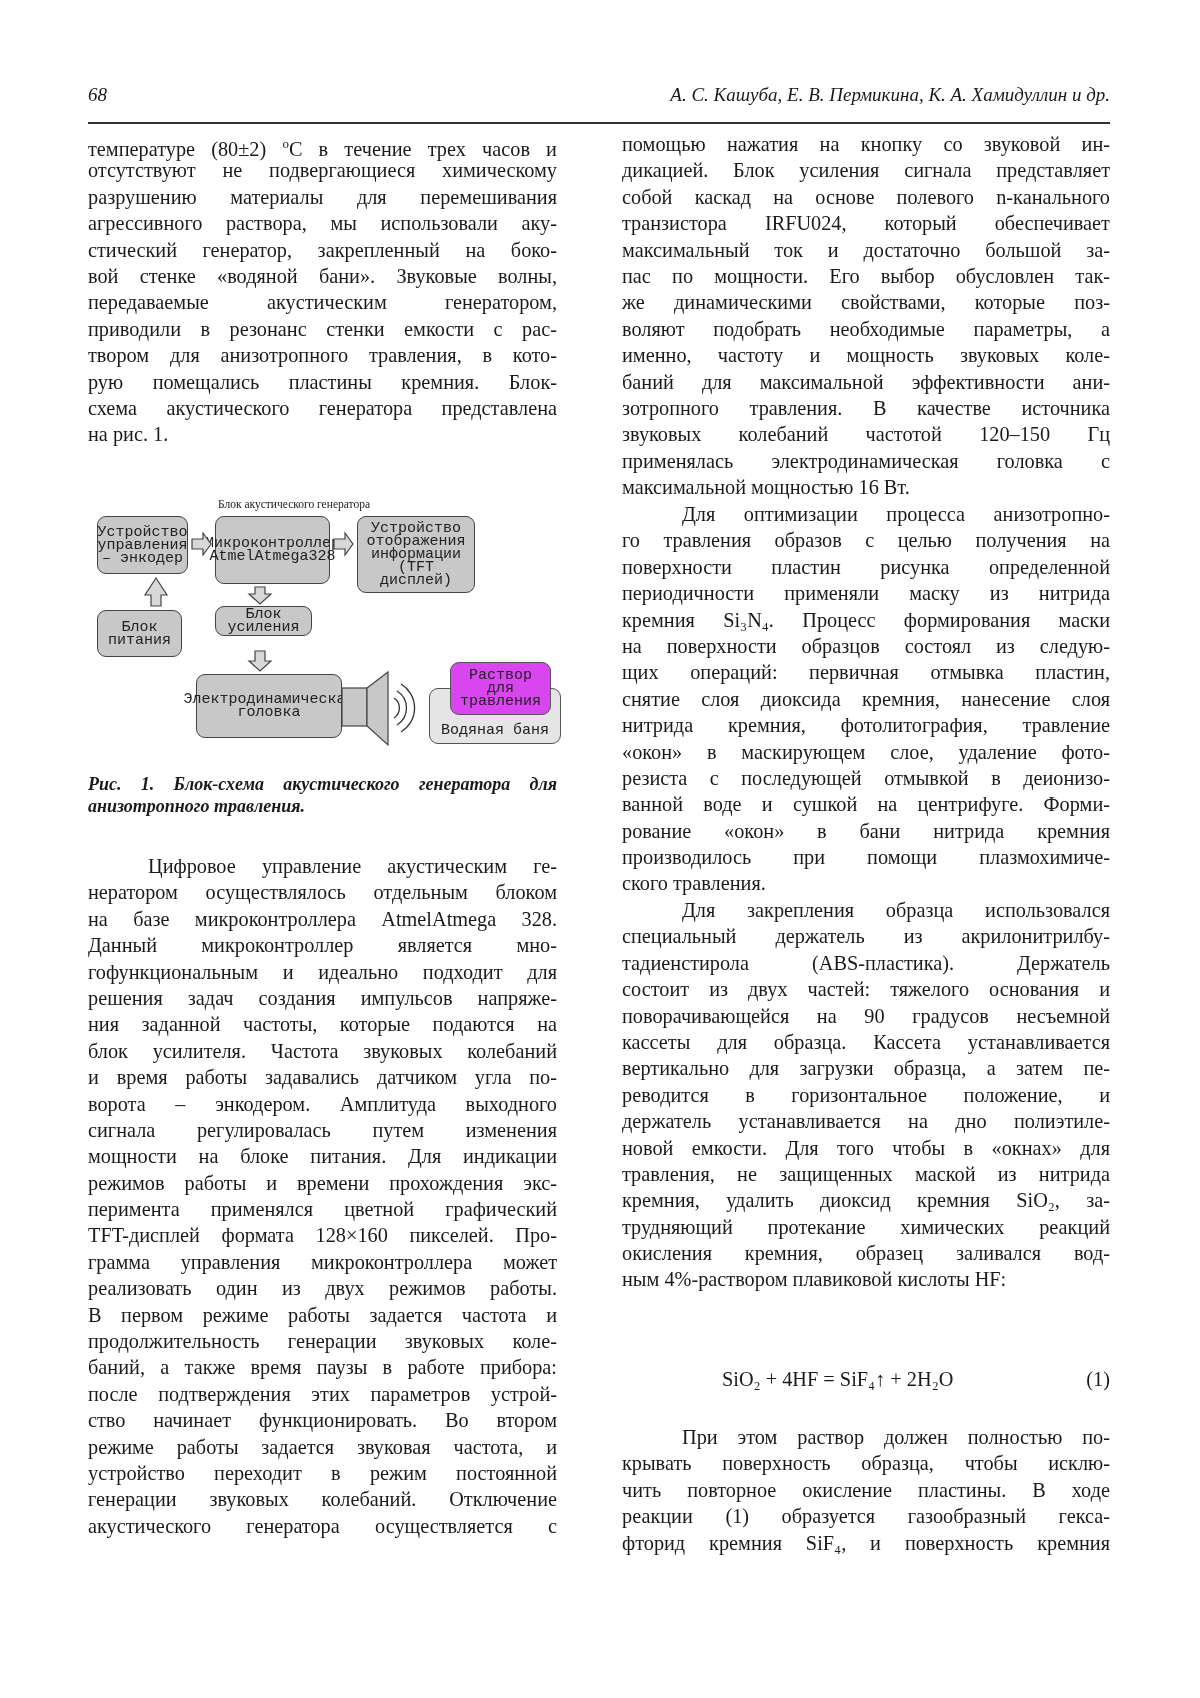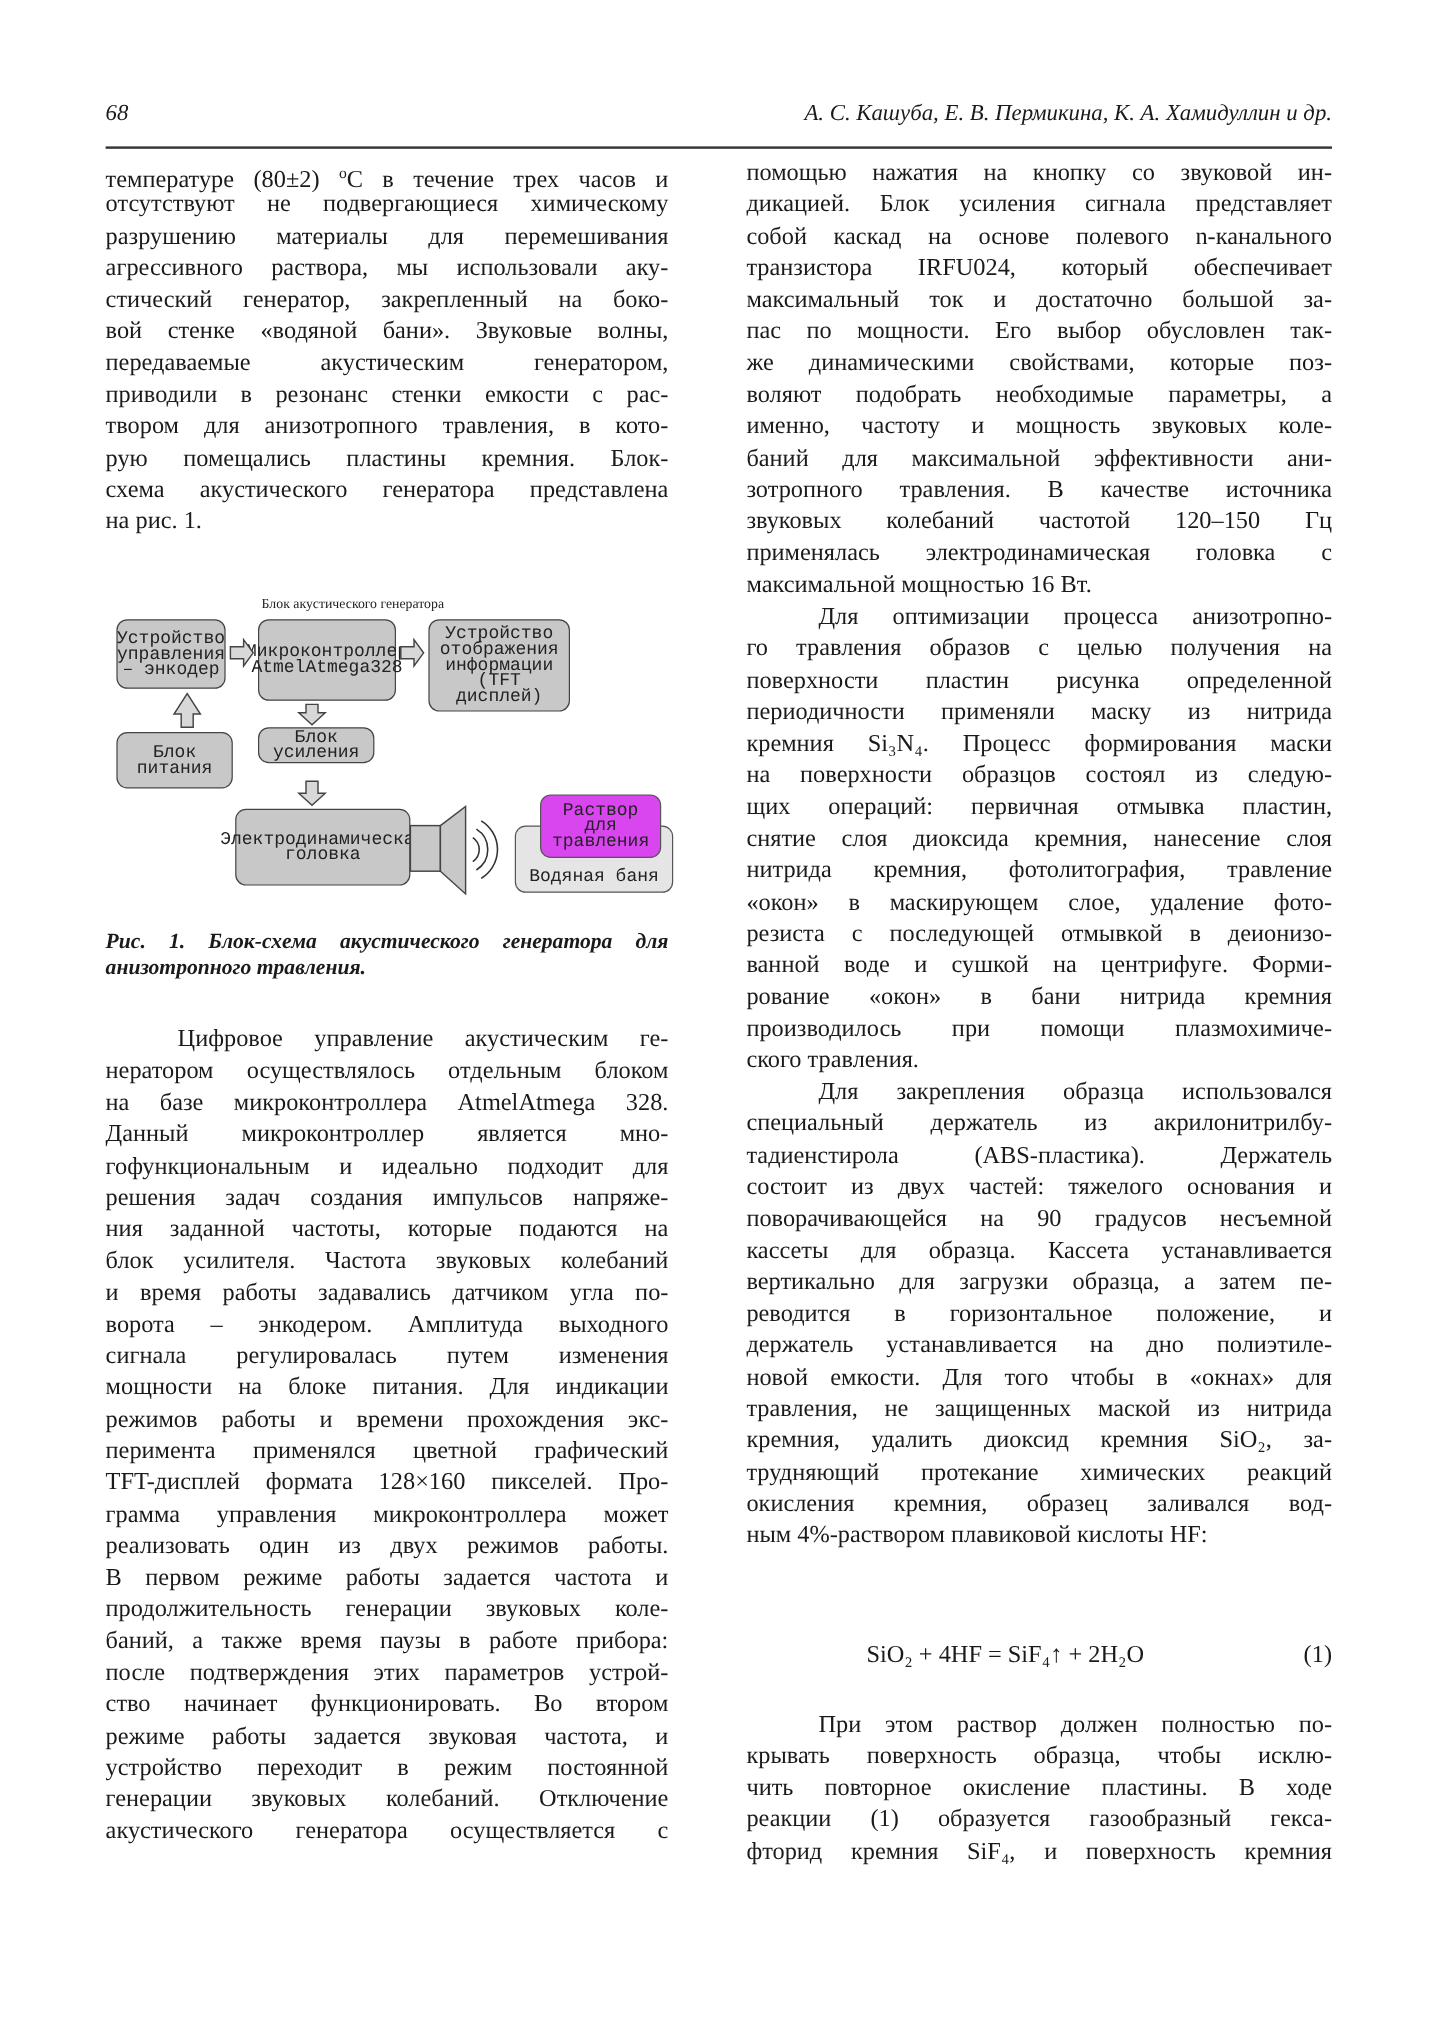--- a/index.html
+++ b/index.html
@@ -55,21 +55,21 @@
   <span class="line">схема акустического генератора представлена</span>
   <span class="line last">на рис. 1.</span>
 </div>
 
 <div class="figure">
   <div class="fig-title">Блок акустического генератора</div>
 
   <div class="box" style="left:2px; top:18px; width:91px; height:58px;">Устройство управления – энкодер</div>
   <div class="box" style="left:120px; top:18px; width:115px; height:68px;">Микроконтроллер AtmelAtmega328</div>
   <div class="box" style="left:262px; top:18px; width:118px; height:77px;">Устройство отображения информации (TFT дисплей)</div>
-  <div class="box" style="left:2px; top:112px; width:97px; height:47px;">Блок питания</div>
+  <div class="box" style="left:2px; top:112px; width:85px; height:47px;">Блок питания</div>
   <div class="box" style="left:120px; top:108px; width:97px; height:30px;">Блок усиления</div>
   <div class="box" style="left:101px; top:176px; width:146px; height:64px;">Электродинамическая головка</div>
 
   <div class="box" style="left:334px; top:190px; width:132px; height:56px; background:#e5e5e5; border-color:#555; align-items:flex-end; padding-bottom:6px;">Водяная баня</div>
   <div class="box" style="left:355px; top:164px; width:101px; height:53px; background:#d946ef; border-color:#555;">Раствор для травления</div>
 
   <svg style="position:absolute; left:0; top:0;" width="470" height="252">
 
     <polygon points="97,41 108,41 108,35 116,46 108,57 108,51 97,51" fill="#d8d8d8" stroke="#444" stroke-width="1.2"></polygon>
 

